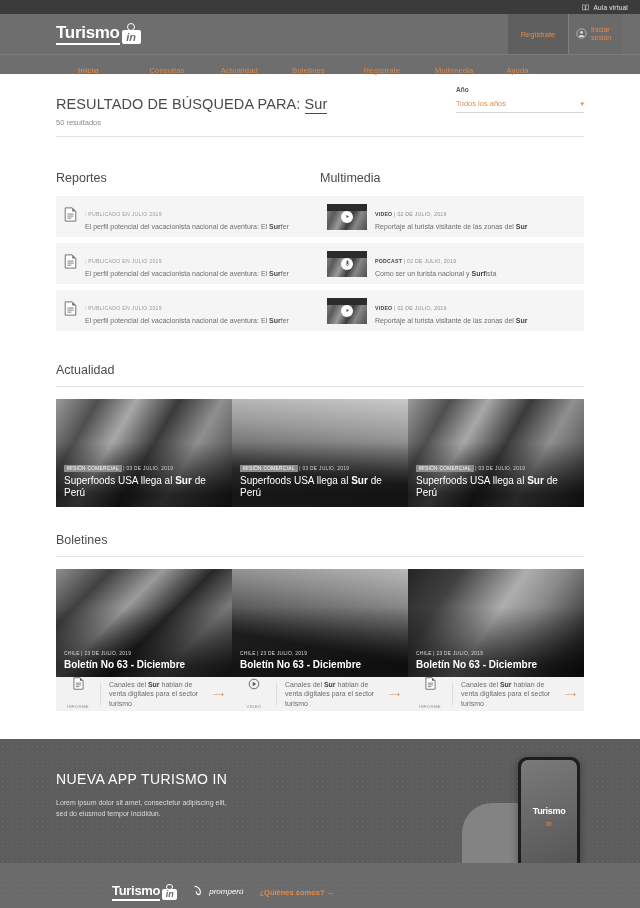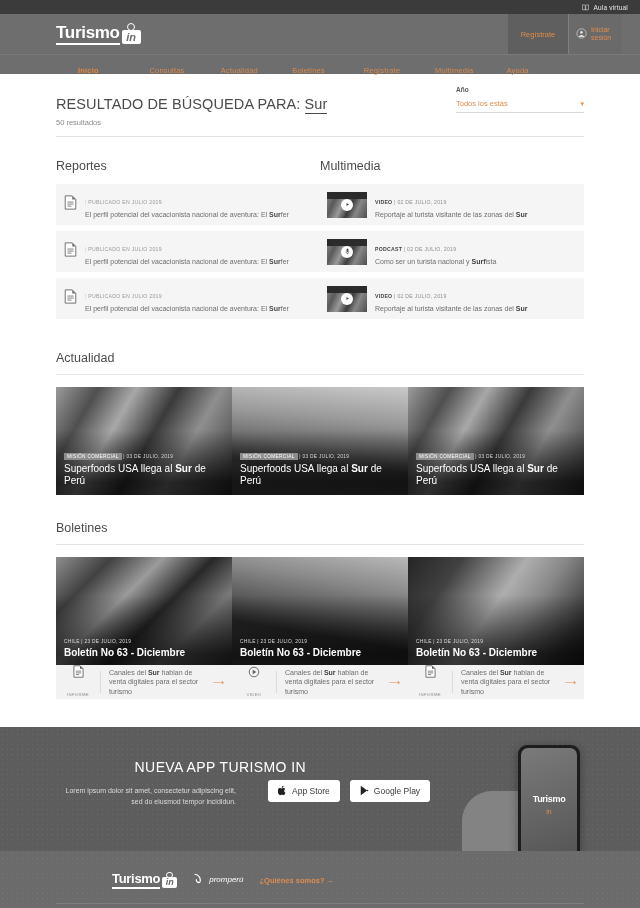--- a/index.html
+++ b/index.html
@@ -119,21 +119,21 @@
     position:absolute; right:56px; top:86px; width:128px;
   }
   .yearfilter .yf-label { font-size:6.5px; color:#5a5a5a; font-weight:bold; }
   .yearfilter .yf-sel {
     margin-top:6px; display:flex; align-items:center; justify-content:space-between;
     border-bottom:1px solid #d8d8d8; padding-bottom:4px;
   }
   .yearfilter .yf-val { font-size:7.5px; color:#e08d4e; }
   .yearfilter .yf-car { color:#e08d4e; font-size:7px; }
 
-  .cols { display:flex; margin-top:22px;justify-content:flex-end; }
+  .cols { display:flex; margin-top:34px;justify-content:flex-end; }
   .col { flex:1; }
   .col-title {
     font-size:12.5px; color:#4b4b4b; font-weight:300; margin-bottom:11px;
   }
 
   
   .rep-item {
     background:#f5f5f5; height:41px; margin-bottom:6px;
     display:flex; align-items:center; padding:0 8px; gap:8px;
   }
@@ -213,21 +213,21 @@
   .bol-type { width:28px; flex:0 0 28px; text-align:center; }
   .bol-type .tl { font-size:4.3px; color:#8e8e8e; letter-spacing:.3px; margin-top:1px; }
   .bol-sep { width:1px; height:22px; background:#dcdcdc; }
   .bol-desc { font-size:7px; color:#6d6d6d; line-height:9.5px; flex:1; }
   .bol-desc b { color:#3f3f3f; }
   .bol-arrow { color:#e08d4e; font-size:8px; }
 
   
   .appband {
     margin-top:28px; background:#5d5d5d; height:124px;
-    position:relative; overflow:hidden;text-align:right;
+    position:relative; overflow:hidden;
   }
   .appband .dots {
     position:absolute; inset:0; opacity:.25;
     background-image: radial-gradient(rgba(255,255,255,.35) .5px, transparent .6px);
     background-size: 5px 5px;
   }
   .app-left { position:absolute; left:56px; top:32px; width:250px; }
   .app-title { color:#fff; font-size:14px; font-weight:300; letter-spacing:.4px; }
   .app-sub { color:#dcdcdc; font-size:7px; line-height:11px; margin-top:10px; width:180px; }
   .store-row { position:absolute; left:268px; top:53px; display:flex; gap:10px; }
@@ -336,21 +336,21 @@
         <span>RESULTADO DE BÚSQUEDA PARA:</span>
         <span class="term">Sur</span>
       </div>
       <div class="result-count">50 resultados</div>
       <div class="result-divider"></div>
     </div>
 
     <div class="yearfilter">
       <div class="yf-label">Año</div>
       <div class="yf-sel">
-        <span class="yf-val">Todos los estás</span>
+        <span class="yf-val">Todos los años</span>
         <span class="yf-car">▾</span>
       </div>
     </div>
 
     <div class="cols">
 
       <div class="col">
         <div class="col-title">Reportes</div>
 
         <div class="rep-item">
@@ -570,39 +570,20 @@
       </div>
     </div>
   </div>
 
   <div class="appband">
     <span class="dots"></span>
     <div class="app-left">
       <div class="app-title">NUEVA APP TURISMO IN</div>
       <div class="app-sub">Lorem ipsum dolor sit amet, consectetur adipiscing elit, sed do eiusmod tempor incididun.</div>
     </div>
-    <div class="store-row">
-      <div class="store-btn">
-        <span>
-          <svg width="9" height="11" viewBox="0 0 12 14">
-              <path d="M8.3 7.3c0-1.6 1.3-2.3 1.4-2.4-.8-1.1-2-1.3-2.4-1.3-1-.1-2 .6-2.5.6s-1.3-.6-2.1-.6c-1.1 0-2.1.6-2.6 1.6-1.1 2-.3 4.9.8 6.5.5.8 1.2 1.7 2 1.6.8 0 1.1-.5 2.1-.5s1.2.5 2.1.5c.9 0 1.4-.8 2-1.6.6-.9.8-1.8.8-1.8s-1.6-.6-1.6-2.6zM6.8 2.5c.4-.5.7-1.2.6-2-.6 0-1.4.4-1.8.9-.4.5-.7 1.2-.6 1.9.7.1 1.4-.3 1.8-.8z" fill="#222"></path>
-            </svg>
-        </span>
-        <span>App Store</span>
-      </div>
-      <div class="store-btn">
-        <span>
-          <svg width="9" height="11" viewBox="0 0 12 14">
-              <polygon points="1,0.8 9.6,7 1,13.2" fill="#222"></polygon>
-              <path d="M9.4 5.6l1.9 1.4-1.9 1.4" fill="#222"></path>
-            </svg>
-        </span>
-        <span>Google Play</span>
-      </div>
-    </div>
     <div class="hand"></div>
     <div class="phone">
       <div class="scr">
         <span class="pw">Turismo</span>
         <span style="color:#e08d4e;font-size:7px;">in</span>
       </div>
     </div>
   </div>
 
   <div class="footer">

